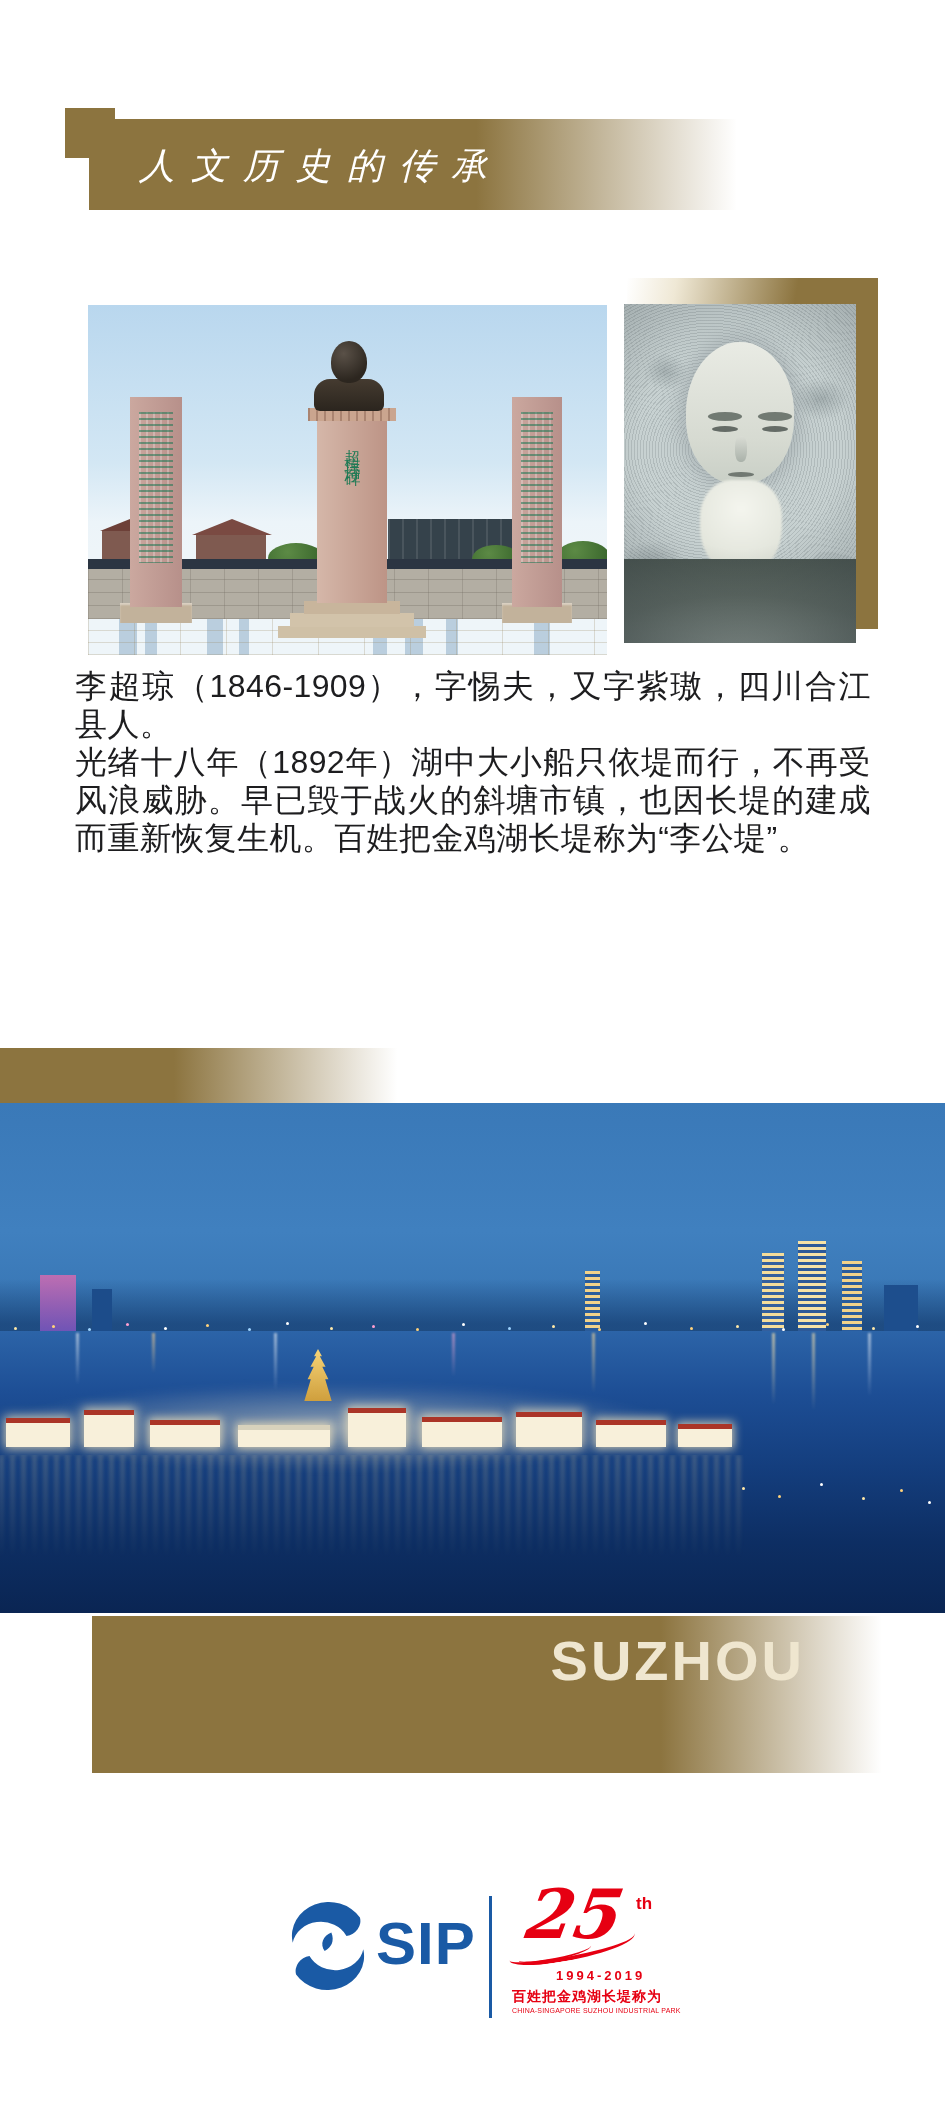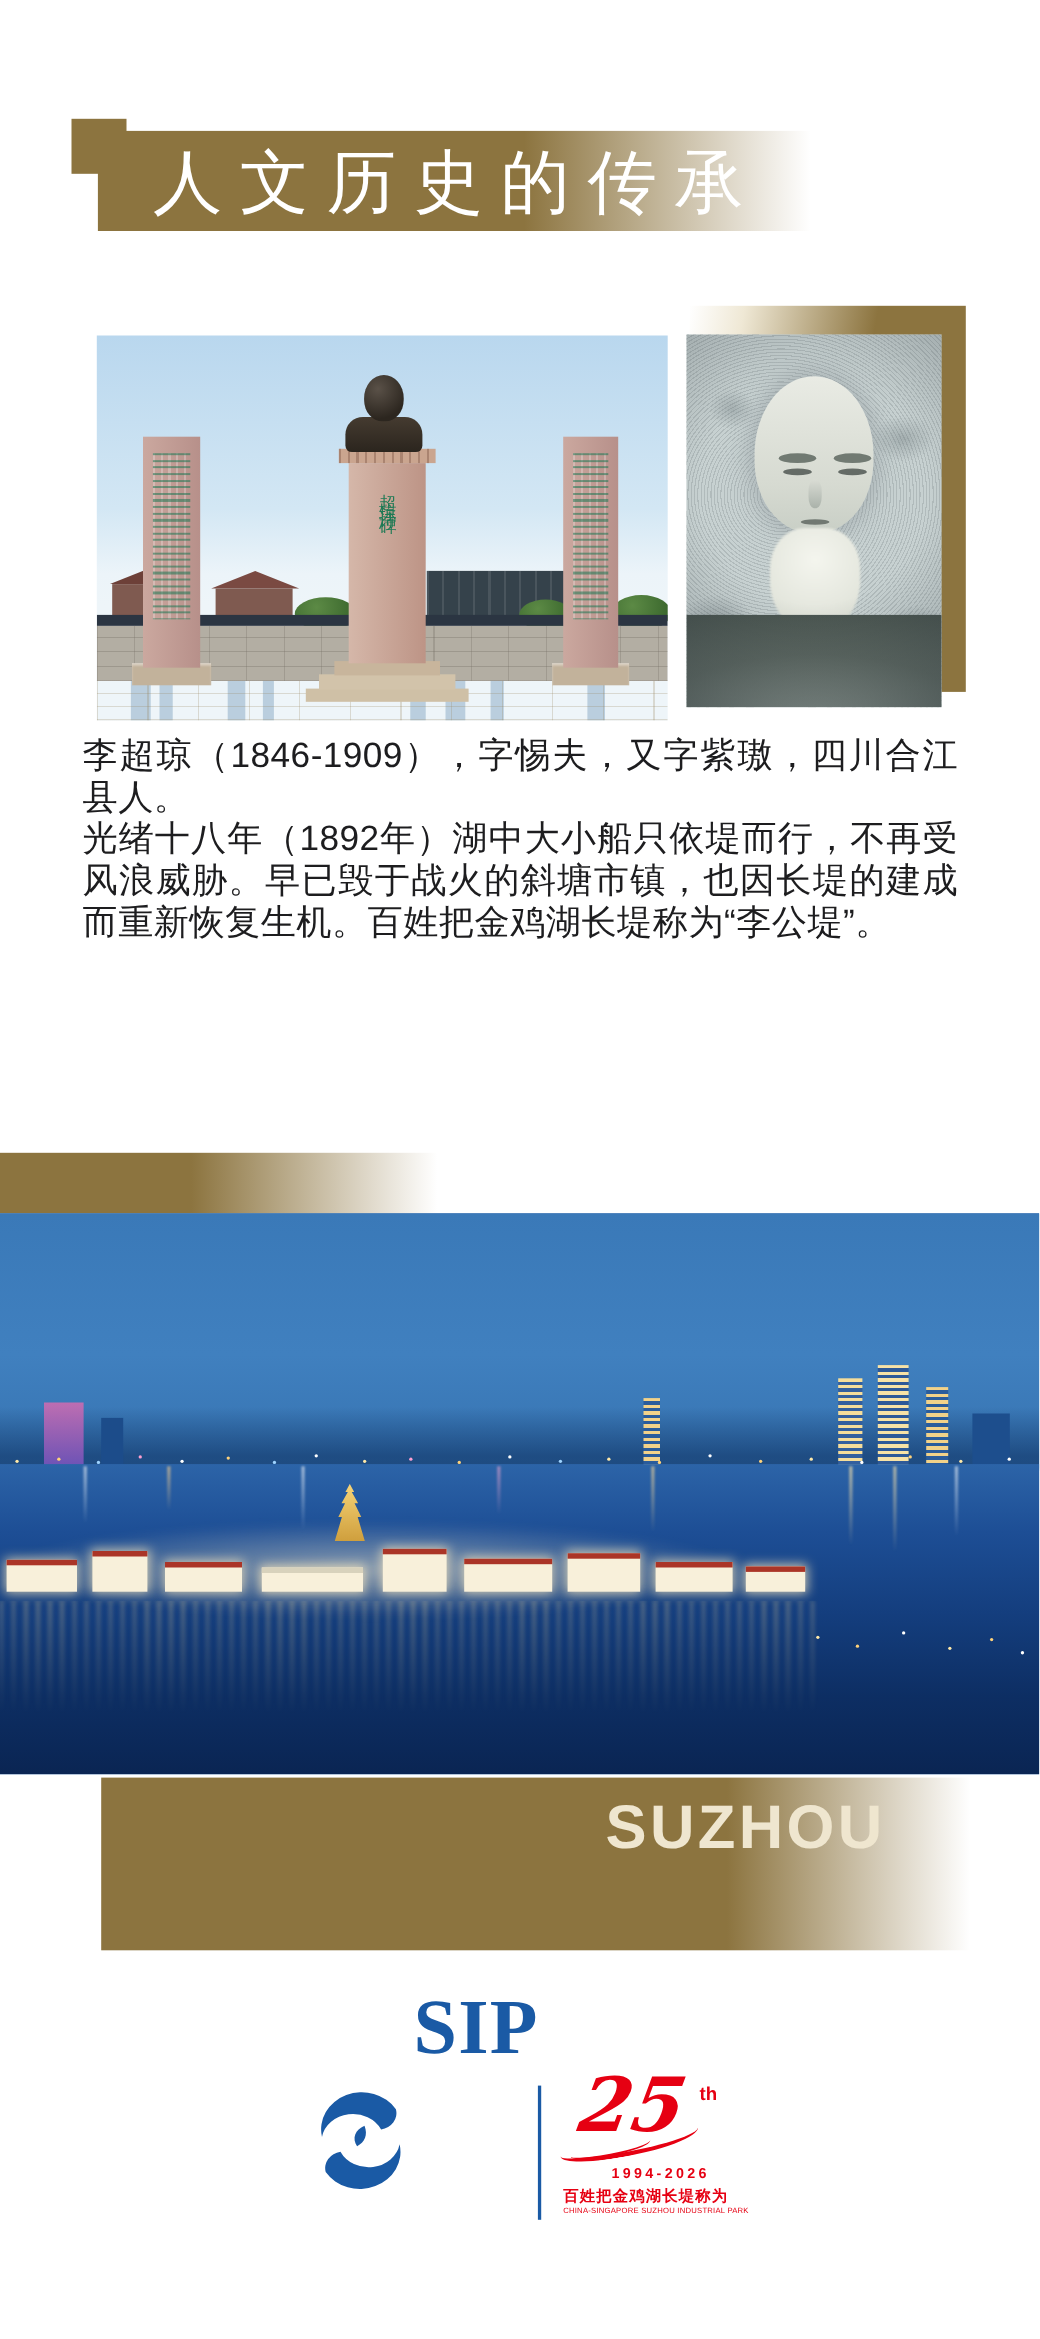--- a/index.html
+++ b/index.html
@@ -6,22 +6,22 @@
   .page{position:relative;width:945px;height:2126px;background:#fff;overflow:hidden;
         font-family:"Liberation Sans","DejaVu Sans",sans-serif;}
   .abs{position:absolute;}
   i,em,b{font-style:normal;}
 
   
   .gold-square{left:65px;top:108px;width:50px;height:50px;background:var(--gold,#8C743F);}
   .title-banner{left:89px;top:119px;width:668px;height:91px;
     background:linear-gradient(to right,var(--gold,#8C743F) 0%,var(--gold,#8C743F) 58%,rgba(140,116,63,0) 97%);}
   .title-banner .title{display:block;padding-left:50px;line-height:94px;color:#fff;
-    font-family:"DejaVu Serif","Liberation Serif",serif;font-weight:500;
-    font-size:63px;letter-spacing:16px;white-space:nowrap;}
+    font-family:"DejaVu Serif","Liberation Serif",serif;font-style:italic;font-weight:500;
+    font-size:36px;letter-spacing:16px;white-space:nowrap;}
 
   
   .statue-photo{left:88px;top:305px;width:519px;height:350px;overflow:hidden;
     background:linear-gradient(180deg,#b9d7ee 0%,#d3e7f4 45%,#ecf4f9 62%,#eef5f9 70%);}
   .sp-city{left:0;top:152px;width:100%;height:70px;}
   .sp-city i{position:absolute;bottom:0;background:#b6cbdc;opacity:.95;}
   .sp-city i:nth-child(1){left:6%;width:18px;height:44px;}
   .sp-city i:nth-child(2){left:11%;width:12px;height:58px;}
   .sp-city i:nth-child(3){left:23%;width:16px;height:36px;}
   .sp-city i:nth-child(4){left:29%;width:10px;height:48px;}
@@ -174,22 +174,22 @@
   .footer-banner{left:92px;top:1616px;width:790px;height:157px;text-align:right;
     padding-right:0;box-sizing:border-box;
     background:linear-gradient(90deg,var(--gold,#8C743F) 0%,var(--gold,#8C743F) 72%,rgba(140,116,63,0) 100%);}
   .fb-line1{margin:17px 77px 0 0;font-weight:bold;font-size:56px;line-height:1;
     letter-spacing:3px;color:#EFE6CF;}
   .fb-line2{margin:8px 77px 0 0;font-weight:normal;font-size:62px;line-height:1;
     letter-spacing:5px;color:rgba(235,226,200,.92);}
 
   
   .sip-logo{left:286px;top:1898px;width:84px;height:96px;}
-  .sip-text{left:376px;top:1808px;font-family:Liberation Serif, serif;
-    font-weight:bold;font-size:71px;color:var(--blue,#1A5AA5);letter-spacing:1px;line-height:1;}
+  .sip-text{left:376px;top:1914px;font-family:Liberation Sans, sans-serif;
+    font-weight:bold;font-size:60px;color:var(--blue,#1A5AA5);letter-spacing:1px;line-height:1;}
   .logo-divider{left:489px;top:1896px;width:3px;height:122px;background:var(--blue,#1A5AA5);}
   .ann-logo{left:512px;top:1894px;width:175px;height:128px;color:var(--red,#E60012);}
   .ann-num{position:absolute;left:16px;top:-14px;font-family:"DejaVu Serif",serif;
     font-style:italic;font-weight:bold;font-size:68px;transform:skewX(-10deg);line-height:1;}
   .ann-th{position:absolute;left:124px;top:0px;font-weight:bold;font-size:17px;}
   .ann-swoosh{position:absolute;left:-4px;top:40px;width:128px;height:22px;
     border-bottom:4px solid var(--red,#E60012);border-radius:0 0 70% 40%;transform:rotate(-9deg);}
   .ann-swoosh2{position:absolute;left:6px;top:52px;width:74px;height:12px;
     border-bottom:2px solid var(--red,#E60012);border-radius:0 0 70% 40%;transform:rotate(-9deg);}
   .ann-years{position:absolute;left:44px;top:74px;font-weight:bold;font-size:13px;letter-spacing:3px;}
@@ -313,18 +313,18 @@
       <path fill="#1A5AA5" d="M54 40 C44 44 40 54 46 62 C54 58 58 50 54 40 Z"></path>
     </svg>
   </div>
   <div class="abs sip-text">SIP</div>
   <div class="abs logo-divider"></div>
   <div class="abs ann-logo">
     <span class="ann-num">25</span>
     <span class="ann-th">th</span>
     <span class="ann-swoosh"></span>
     <span class="ann-swoosh2"></span>
-    <span class="ann-years">1994-2026</span>
+    <span class="ann-years">1994-2019</span>
     <span class="ann-cn">百姓把金鸡湖长堤称为</span>
     <span class="ann-en">CHINA-SINGAPORE SUZHOU INDUSTRIAL PARK</span>
   </div>
 
 </div>
 
 </body></html>

